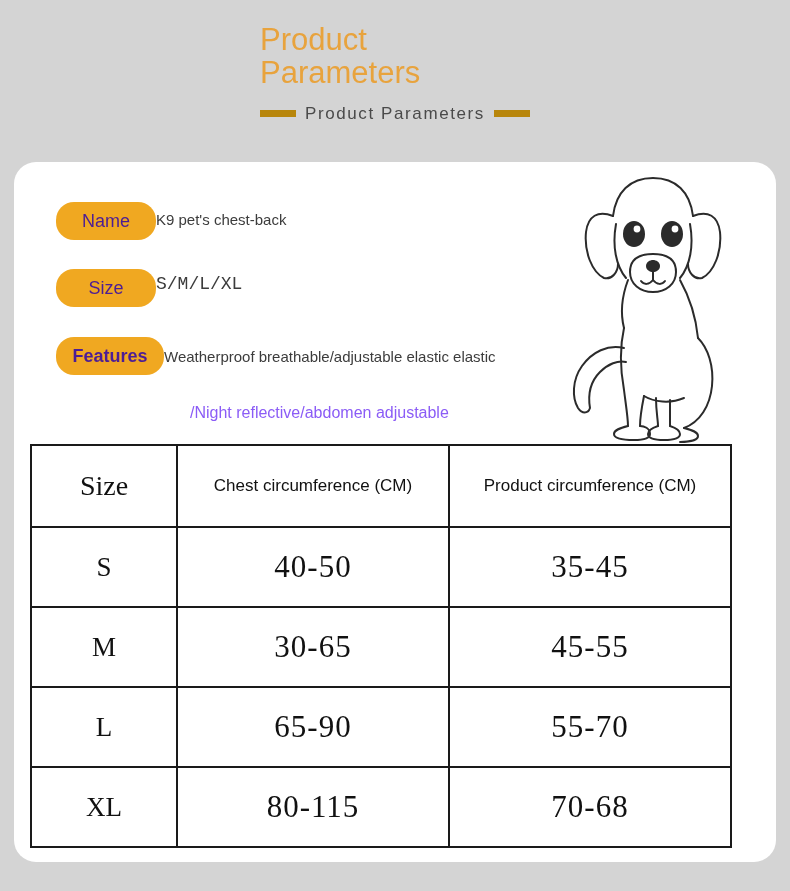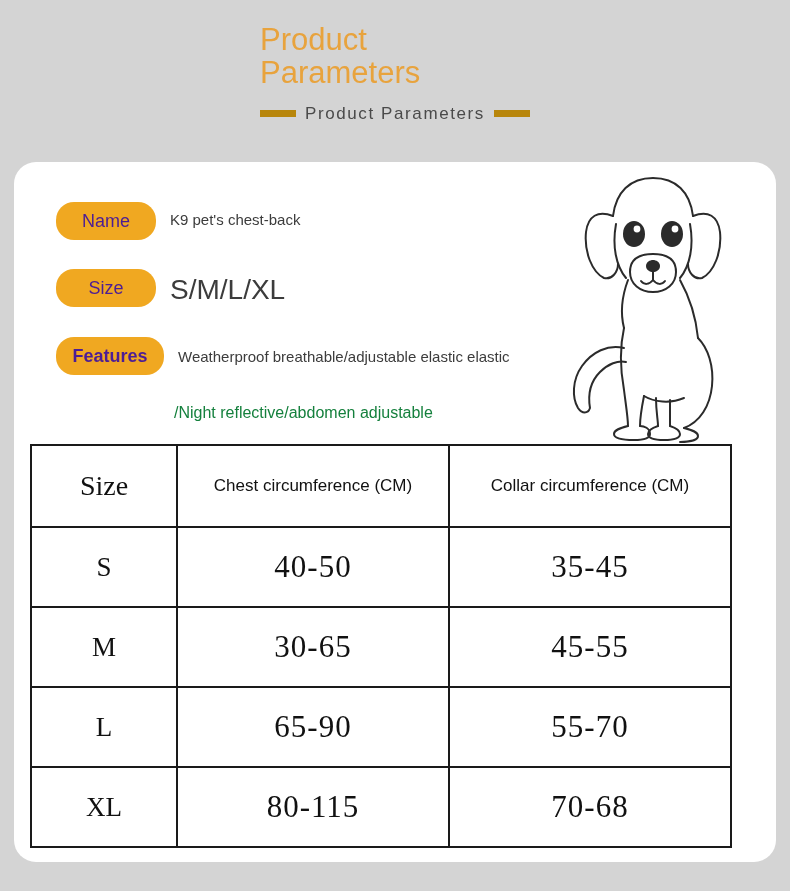--- a/index.html
+++ b/index.html
@@ -91,31 +91,30 @@
     text-align: center;
     font-size: 18px;
     flex: 0 0 auto;
   }
   .pill-name  { width: 100px; }
   .pill-size  { width: 100px; }
   .pill-feat  { width: 108px; font-weight: bold; }
 
   .spec-val {
     color: #3c3c3c;
-    margin-left: 14px;
     white-space: nowrap;
   }
   .val-name { font-size: 15px; padding-top: 9px; }
-  .val-size { font-size: 28px; font-family: Liberation Sans, sans-serif; padding-top: 5px; }
+  .val-size { font-size: 18px; font-family: Liberation Mono, monospace; padding-top: 5px; }
   .val-feat { font-size: 15px; padding-top: 11px; }
   .val-feat-2 {
     position: absolute;
-    left: 160px;
+    left: 176px;
     top: 242px;
-    color: #15803d;
+    color: #8b5cf6;
     font-size: 16px;
   }
 
   .row1 { top: 40px; }
   .row2 { top: 107px; }
   .row3 { top: 175px; }
 
   
   .dog {
     position: absolute;
@@ -246,21 +245,21 @@
     <table class="table">
       <colgroup>
         <col class="col-size">
           <col class="col-chest">
           <col class="col-collar">
       </colgroup>
       <thead>
         <tr>
           <th class="head-cell head-size">Size</th>
           <th class="head-cell head-multi">Chest circumference (CM)</th>
-          <th class="head-cell head-multi">Collar circumference (CM)</th>
+          <th class="head-cell head-multi">Product circumference (CM)</th>
         </tr>
       </thead>
       <tbody>
         <tr>
           <td class="body-cell cell-size">S</td>
           <td class="body-cell cell-num">40-50</td>
           <td class="body-cell cell-num">35-45</td>
         </tr>
         <tr>
           <td class="body-cell cell-size">M</td>

